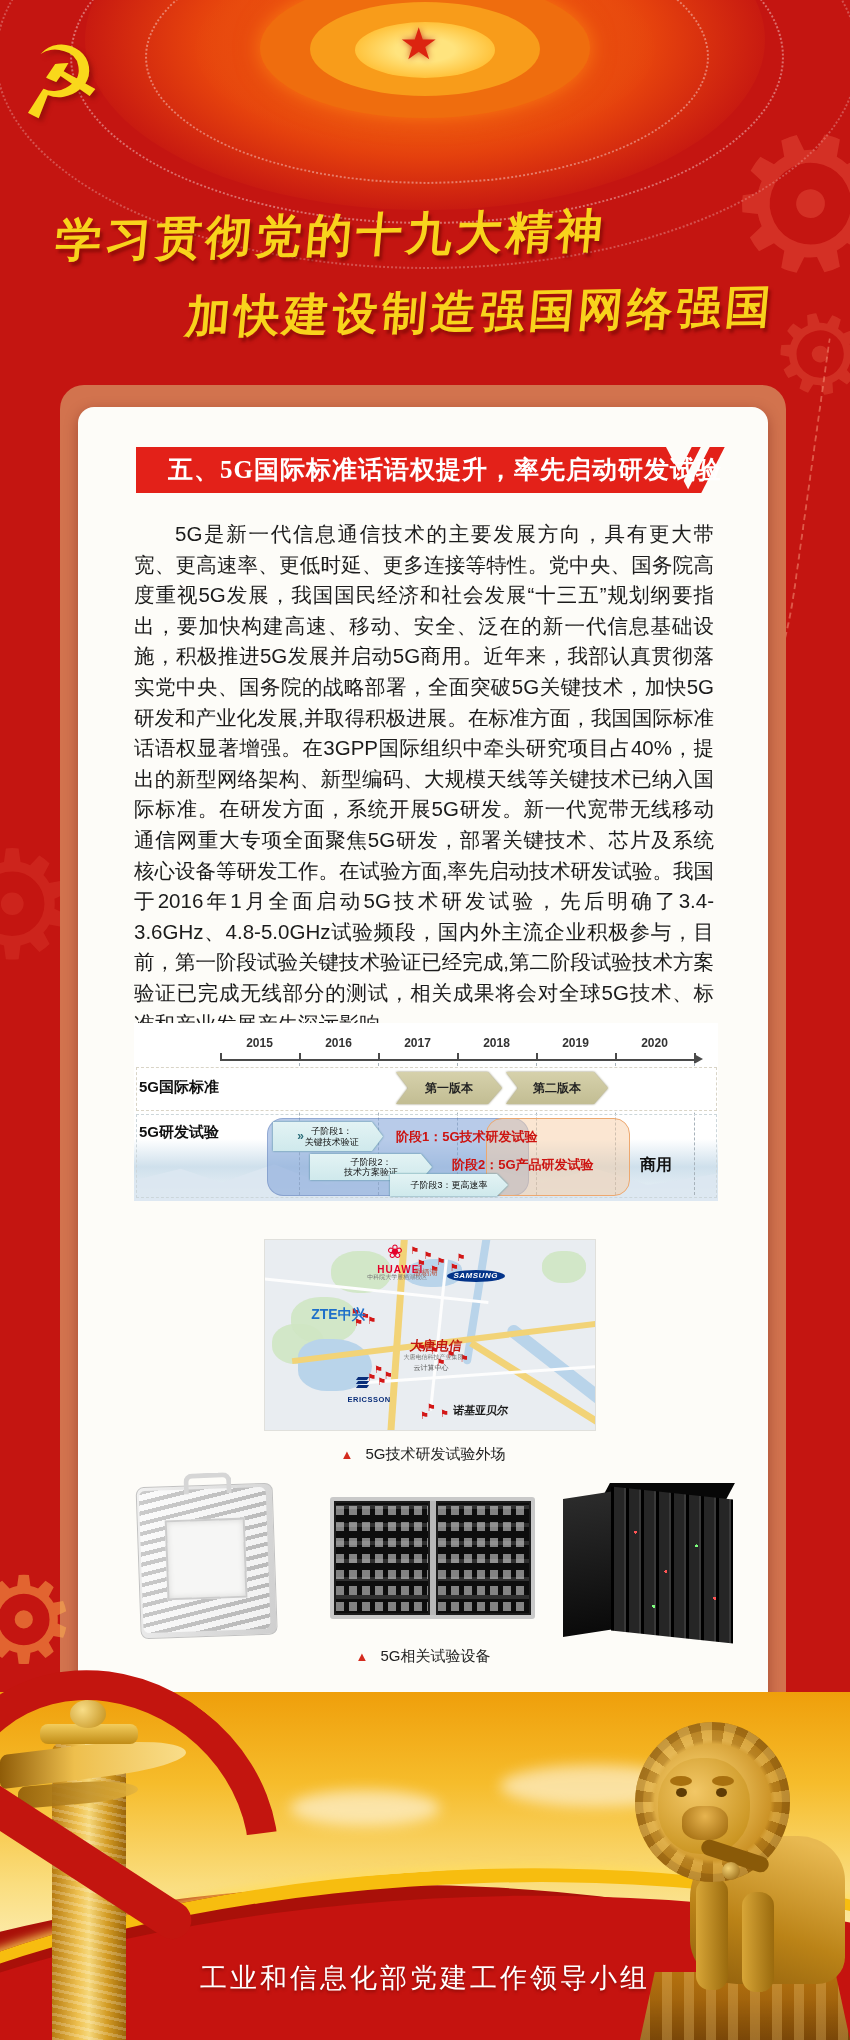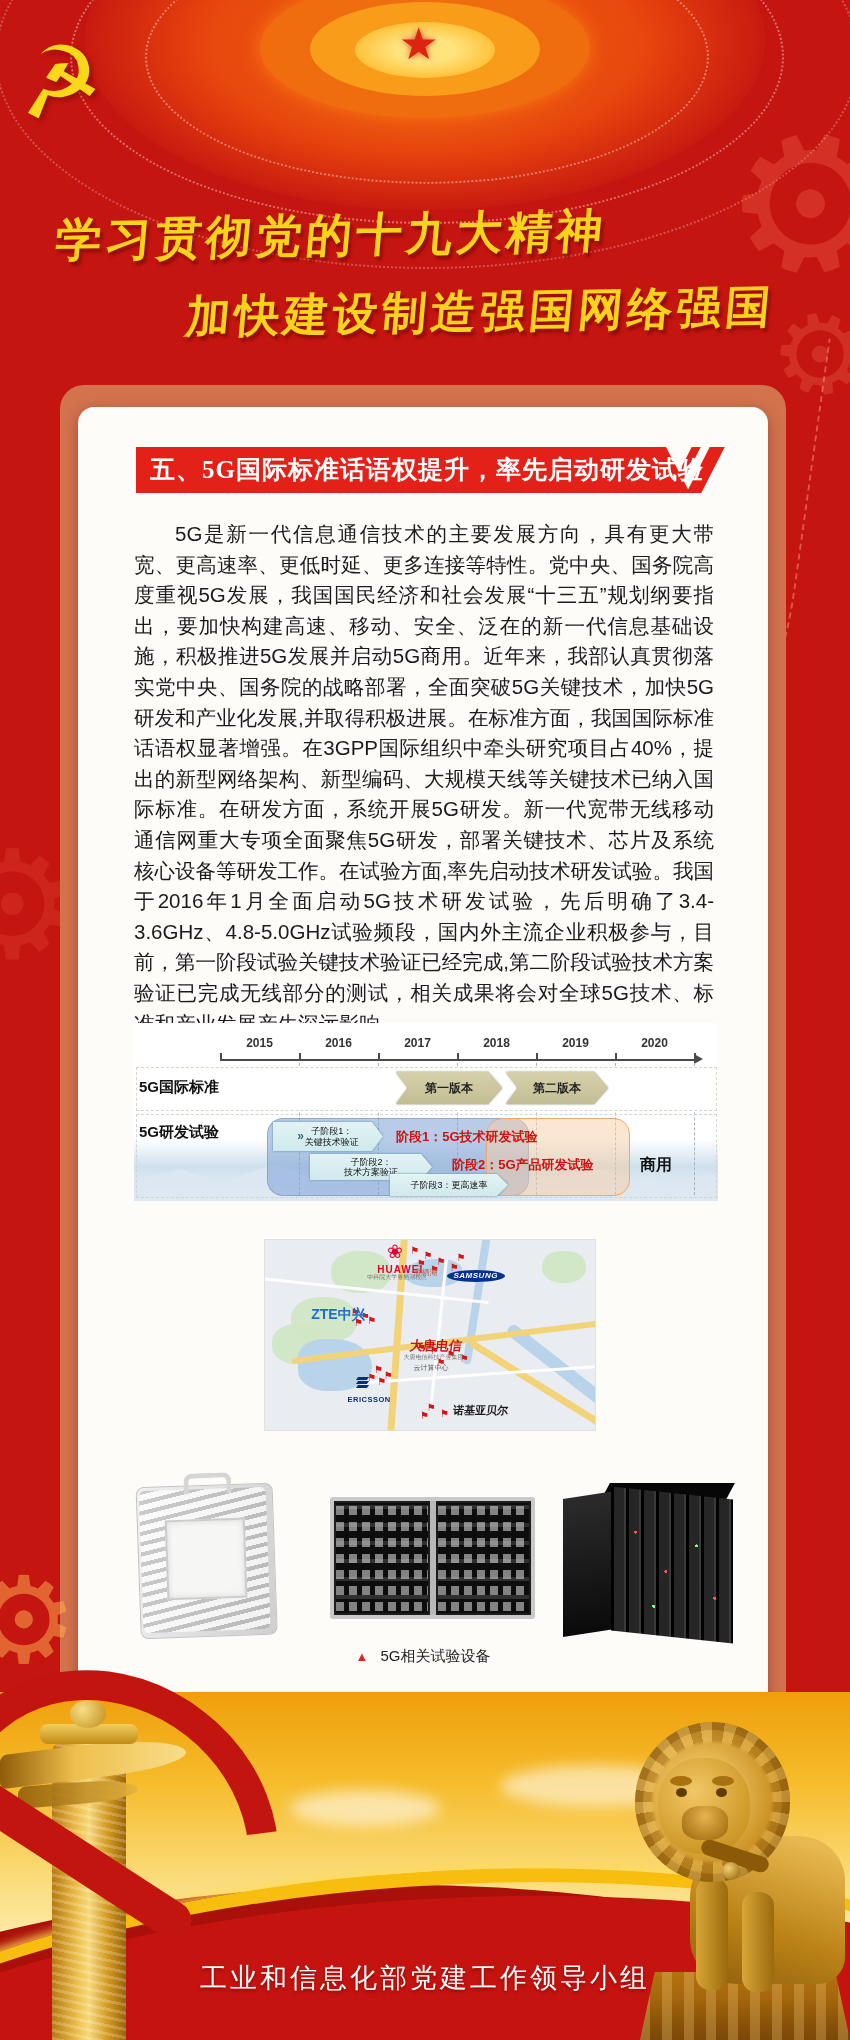--- a/index.html
+++ b/index.html
@@ -41,21 +41,21 @@
   .frame{left:60px;top:385px;width:726px;height:1338px;border-radius:24px;background:#d2734e;}
   .card{left:78px;top:407px;width:690px;height:1305px;border-radius:16px;background:#fdfcf8;
         box-shadow:0 4px 14px rgba(80,5,0,.35);}
 
   .banner{left:58px;top:40px;width:586px;height:46px;}
   .banner-main{left:0;top:0;width:100%;height:100%;background:#e32119;
                clip-path:polygon(0 0,calc(100% - 56px) 0,calc(100% - 32px) 100%,0 100%);}
   .banner-stripe{top:0;height:100%;background:#e32119;transform:skewX(-27deg);}
   .bs1{left:calc(100% - 42px);width:9px;}
   .bs2{left:calc(100% - 24px);width:15px;}
-  .banner-text{left:0;top:0;width:100%;height:46px;line-height:46px;padding-left:14px;box-sizing:border-box;
+  .banner-text{left:0;top:0;width:100%;height:46px;line-height:46px;padding-left:32px;box-sizing:border-box;
                color:#fff;font-size:25px;font-weight:bold;font-family:"Liberation Serif",serif;letter-spacing:1px;white-space:nowrap;}
 
   .body-text{left:56px;top:112px;width:580px;font-size:20.5px;line-height:30.6px;color:#1b1b1b;
              text-align:justify;margin:0;text-indent:2em;}
 
   .caption{left:0;width:100%;text-align:center;font-size:15px;color:#222;}
   .cap1{top:798px;} .cap2{top:1038px;} .cap3{top:1240px;}
   .cap-tri{color:#d42b1e;font-size:13px;margin-right:12px;}
 
   
@@ -367,20 +367,23 @@
       <span class="abs maplabel cloud" style="left:45%;top:65%;">云计算中心</span>
       <span class="abs" style="left:28%;top:72%;">
         <span class="eri-bar" style="display:block;"></span>
           <span class="eri-bar" style="display:block;"></span>
           <span class="eri-bar" style="display:block;"></span>
       </span>
       <span class="abs maplabel eri-word" style="left:25%;top:82%;">ERICSSON</span>
       <span class="abs maplabel nokia" style="left:57%;top:87%;">诺基亚贝尔</span>
     </div>
 
+    <div class="abs caption cap2">
+      <span class="cap-tri">▲</span><span>5G技术研发试验外场</span>
+    </div>
 
     <div class="abs eq1">
       <div class="abs eq1-body"></div>
       <div class="abs eq1-fins"></div>
       <div class="abs eq1-panel"></div>
       <div class="abs eq1-handle"></div>
     </div>
     <div class="abs eq2">
       <div class="eq2-inner">
         <div class="eq2-col">

